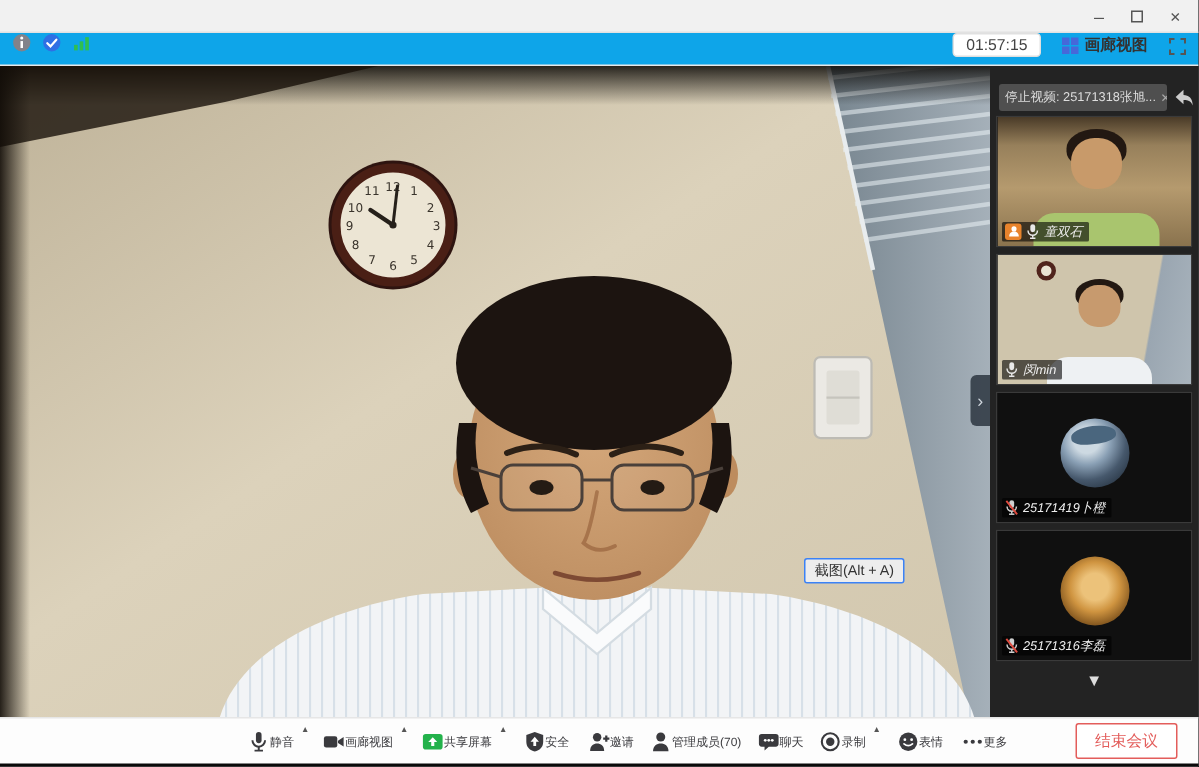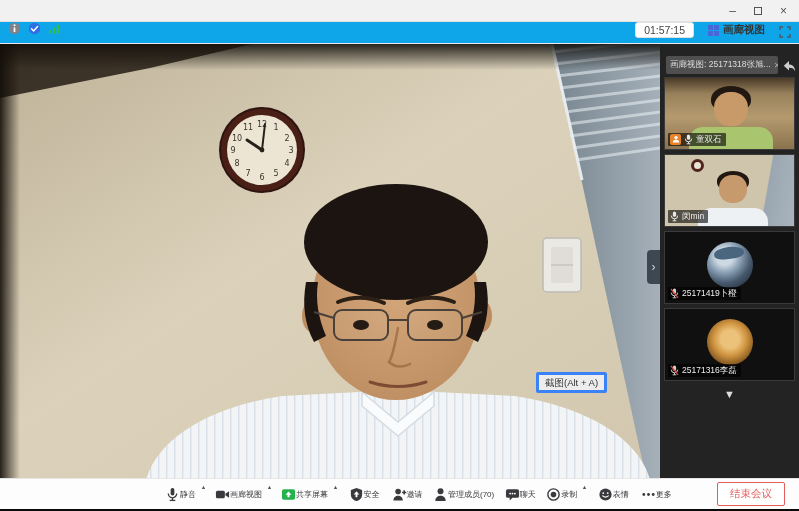--- a/index.html
+++ b/index.html
@@ -28,39 +28,39 @@
   .gallery { display:flex; align-items:center; gap:4px; font-size:10.5px; color:#333;font-weight:bold; }
   .grid-ic { width:11px; height:11px; display:grid; grid-template-columns:1fr 1fr; gap:1px; }
   .grid-ic span { background:#4668d9; }
   .fs-ic { width:12px; height:12px; }
 
   
   .content { flex:1 1 auto; display:flex; background:#1d1d1d; min-height:0; }
   .main-video { position:relative; width:660px; height:434px; overflow:hidden; background:#111; flex:0 0 auto; }
   .main-video svg.scene { position:absolute; inset:0; }
   .shot-tooltip { position:absolute; left:536px; top:328px; background:#ededed;
-    border:3px solid #3b82f6; border-radius:2px; color:#333; font-size:9.5px;
+    border:1px solid #3b82f6; border-radius:2px; color:#333; font-size:9.5px;
     padding:2px 6px; line-height:1.2; white-space:nowrap; }
   .edge-chevron { position:absolute; right:0; top:206px; width:13px; height:34px;
     background:rgba(28,38,48,0.75); border-radius:4px 0 0 4px; color:#cfd6dd;
     display:flex; align-items:center; justify-content:center; font-size:12px; cursor:pointer; }
 
   
   .sidebar { width:139px; background:#232323; display:flex; flex-direction:column;
     padding-top:12px; position:relative; flex:0 0 auto; }
   .speak-row { display:flex; align-items:center; gap:4px; padding:0 2px 0 6px; margin-bottom:3px; }
   .speak-banner { background:rgba(82,82,82,0.95); border-radius:2px; color:#ddd;
     font-size:8.5px; padding:3px 4px; display:flex; align-items:center; gap:3px;
     max-width:112px; white-space:nowrap; overflow:hidden; }
   .speak-banner .bx { color:#aaa; font-size:8px; }
   .speak-banner .bx::before { content:"✕"; }
   .back-arrow { width:14px; height:13px; flex:0 0 auto; cursor:pointer; }
 
-  .thumb { position:relative; width:131px; height:73px; margin:0 auto 4px auto;
-    background:#000; border:1px solid #3a3a3a; overflow:hidden; cursor:pointer; }
+  .thumb { position:relative; width:131px; height:88px; margin:0 auto 4px auto;
+    background:#000; border:1px solid #3a3a3a; overflow:hidden; cursor:pointer;font-style:italic; }
   .name-tag { position:absolute; left:3px; bottom:3px; background:rgba(0,0,0,0.6);
     border-radius:1px; display:flex; align-items:center; gap:3px; padding:1px 4px 1px 2px;
     color:#eee; font-size:8.5px; line-height:1.3; max-width:122px; white-space:nowrap; overflow:hidden; }
   .host-badge { width:11px; height:11px; background:#e8832c; border-radius:2px;
     display:inline-flex; align-items:center; justify-content:center; flex:0 0 auto; }
   .mic { width:9px; height:11px; flex:0 0 auto; }
   .mic-on  { color:#e8e8e8; }
   .mic-speaking { color:#3ed164; }
   .mic-muted { color:#cfcfcf; }
 
@@ -276,21 +276,21 @@
           <path d="M370,338 Q398,347 426,338" stroke="#7e4a33" stroke-width="3" fill="none" stroke-linecap="round"></path>
         </g>
       </svg>
       <div class="shot-tooltip">截图(Alt + A)</div>
       <div class="edge-chevron">›</div>
     </div>
 
     <div class="sidebar">
       <div class="speak-row">
         <div class="speak-banner">
-          <span>画廊视图: 25171318张旭...</span>
+          <span>停止视频: 25171318张旭...</span>
           <span class="bx"></span>
         </div>
         <span class="back-arrow">
           <svg viewBox="0 0 16 14">
               <path d="M8,1 L2,6.5 L8,12 V8.8 C12,8.8 14,10 15,13 C15,7.5 12,5 8,5 Z" fill="#ccc"></path>
             </svg>
         </span>
       </div>
 
       <div class="thumb t1">

